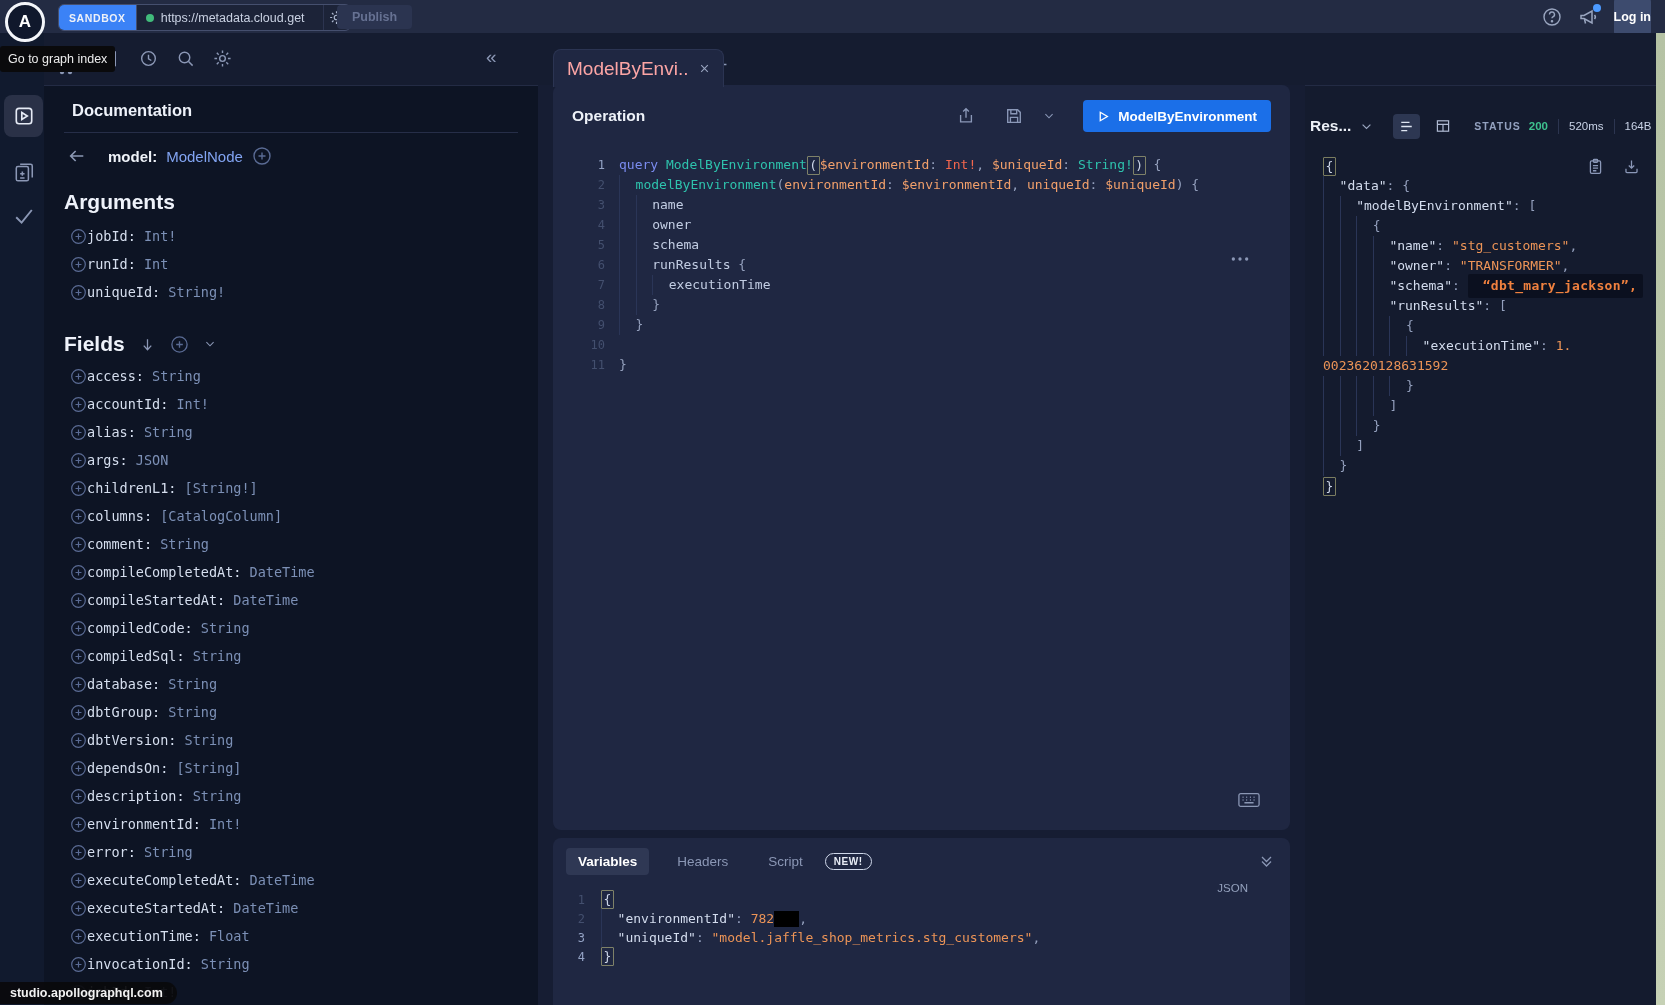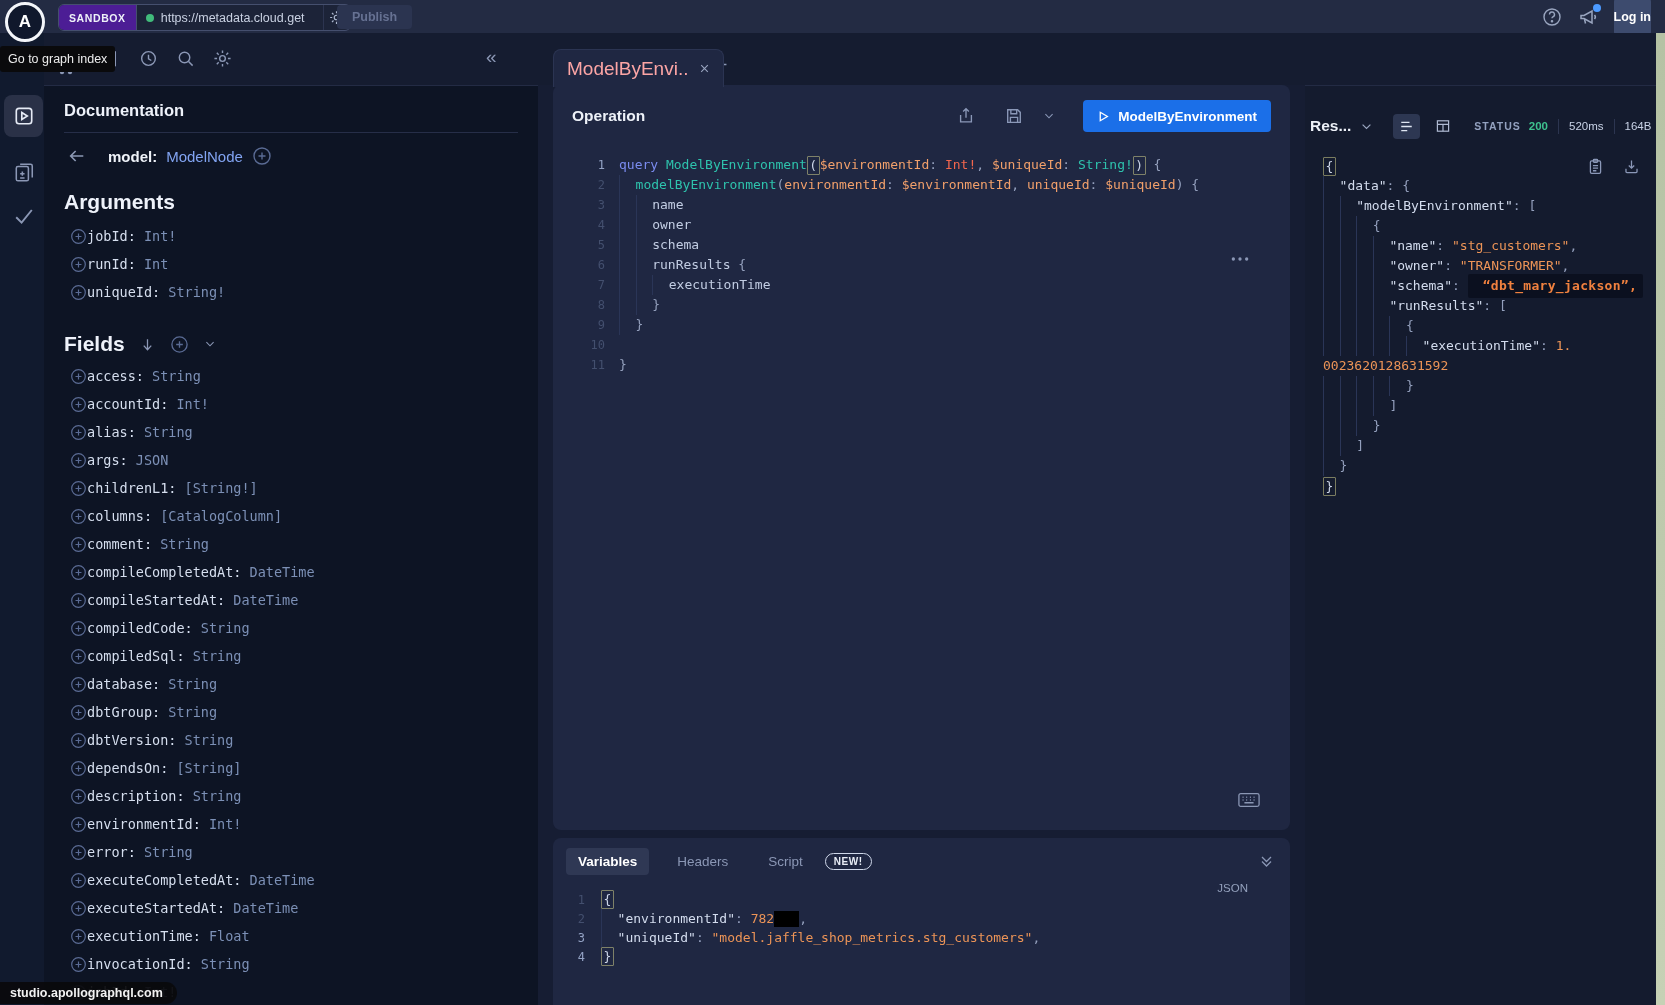--- a/index.html
+++ b/index.html
@@ -6,21 +6,21 @@
   body{width:1665px;height:1005px;position:relative;overflow:hidden;background:#161d33;
        font-family:"Liberation Sans","DejaVu Sans",sans-serif;-webkit-font-smoothing:antialiased;}
   svg{display:block;}
   
   .topbar{position:absolute;left:0;top:0;width:100%;height:33px;background:#232b43;border-bottom:1px solid #0c1120;}
   .logo{position:absolute;left:5px;top:2px;width:34px;height:34px;border:3px solid #f4f6fa;border-radius:50%;
         background:#10182c;color:#fff;display:flex;align-items:center;justify-content:center;
         font-weight:bold;font-size:17px;z-index:9;}
   .ctrlbox{position:absolute;left:58px;top:4px;height:25px;display:flex;align-items:stretch;
            border:1px solid #454f6e;border-radius:6px;background:#1c2338;overflow:hidden;}
-  .sandbox-seg{display:flex;align-items:center;padding:0 10px;background:#4c1d95;border-right:1px solid #454f6e;
+  .sandbox-seg{display:flex;align-items:center;padding:0 10px;background:#3b82f6;border-right:1px solid #454f6e;
                color:#eef1f8;font-size:10.5px;font-weight:bold;letter-spacing:.6px;text-align:right;}
   .url-seg{display:flex;align-items:center;gap:7px;padding:0 9px;width:168px;}
   .gdot{width:8px;height:8px;border-radius:50%;background:#41bb7b;flex:none;}
   .url-text{color:#c9d1e2;font-size:12.5px;white-space:nowrap;overflow:hidden;}
   .gearbtn{display:flex;align-items:center;justify-content:center;width:26px;color:#aab5cd;border-left:1px solid #2c3450;}
   .publish{position:absolute;left:337px;top:5px;height:24px;padding:0 15px;display:flex;align-items:center;
            background:#2b3450;border-radius:4px;color:#667192;font-weight:bold;font-size:12.5px;}
   .tb-right{position:absolute;right:14px;top:0;height:33px;display:flex;align-items:center;gap:16px;color:#9aa6c0;}
   .loginbtn{height:38px;padding:0 0;display:flex;align-items:center;background:#3d4b6e;border-radius:4px;
             color:#fff;font-weight:bold;font-size:12.5px;}
@@ -42,21 +42,21 @@
   .collapse{position:absolute;left:486px;top:47px;color:#8b97b5;font-size:19px;line-height:1;}
   .dotsgrid{position:absolute;left:56px;top:58px;color:#8b97b5;z-index:2;}
   
   .tab{position:absolute;left:553px;top:49px;width:143px;height:37px;background:#1f2742;border:1px solid #2b3452;
        border-bottom:none;border-radius:8px 8px 0 0;display:flex;align-items:center;padding:0 13px;gap:10px;z-index:3;}
   .tab-title{color:#fca5a5;font-size:19px;white-space:nowrap;overflow:hidden;}
   .tab-x{color:#9aa5c0;}
   .plus-tab{position:absolute;left:712px;top:56px;color:#8b97b5;}
   
   .docs{position:absolute;left:44px;top:85px;bottom:0;width:494px;background:#0d1424;border-top:1px solid #232b44;overflow:hidden;}
-  .docs h1{margin:15px 0 0 20px;font-size:16.5px;color:#eef2fa;}
+  .docs h1{margin:15px 0 0 28px;font-size:16.5px;color:#eef2fa;}
   .docs-div{margin:12px 0 0 20px;border-top:1px solid #262e48;width:454px;}
   .model-row{display:flex;align-items:center;margin:13px 0 0 24px;gap:9px;}
   .model-label{color:#eef2f8;font-weight:bold;font-size:15px;margin-left:13px;}
   .model-type{color:#82a4f2;font-size:15px;}
   .docs h2{margin:24px 0 0 20px;font-size:21px;color:#eef2fa;}
   .fields-head{display:flex;align-items:center;gap:15px;margin:26px 0 0 20px;}
   .doc-row{display:flex;align-items:center;height:28px;padding-left:26px;gap:0;}
   .doc-row .fn{font-family:"DejaVu Sans Mono",monospace;font-size:13.5px;color:#d6dfef;white-space:pre;}
   .doc-row .ft{font-family:"DejaVu Sans Mono",monospace;font-size:13.5px;color:#7c90b6;}
   .args-list{margin-top:8px;}

